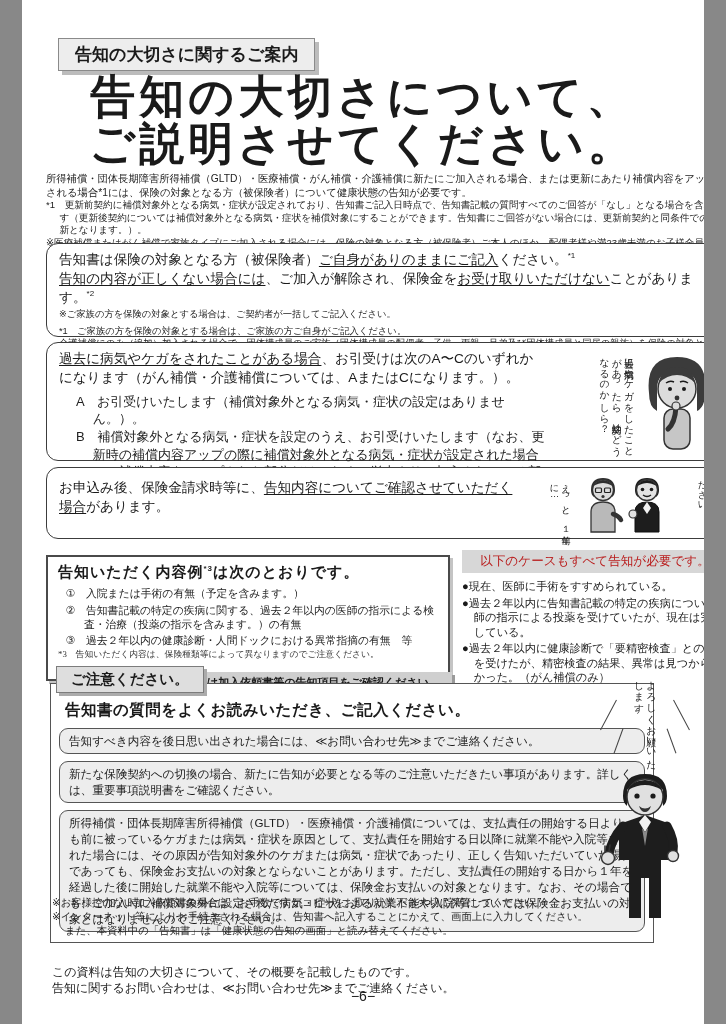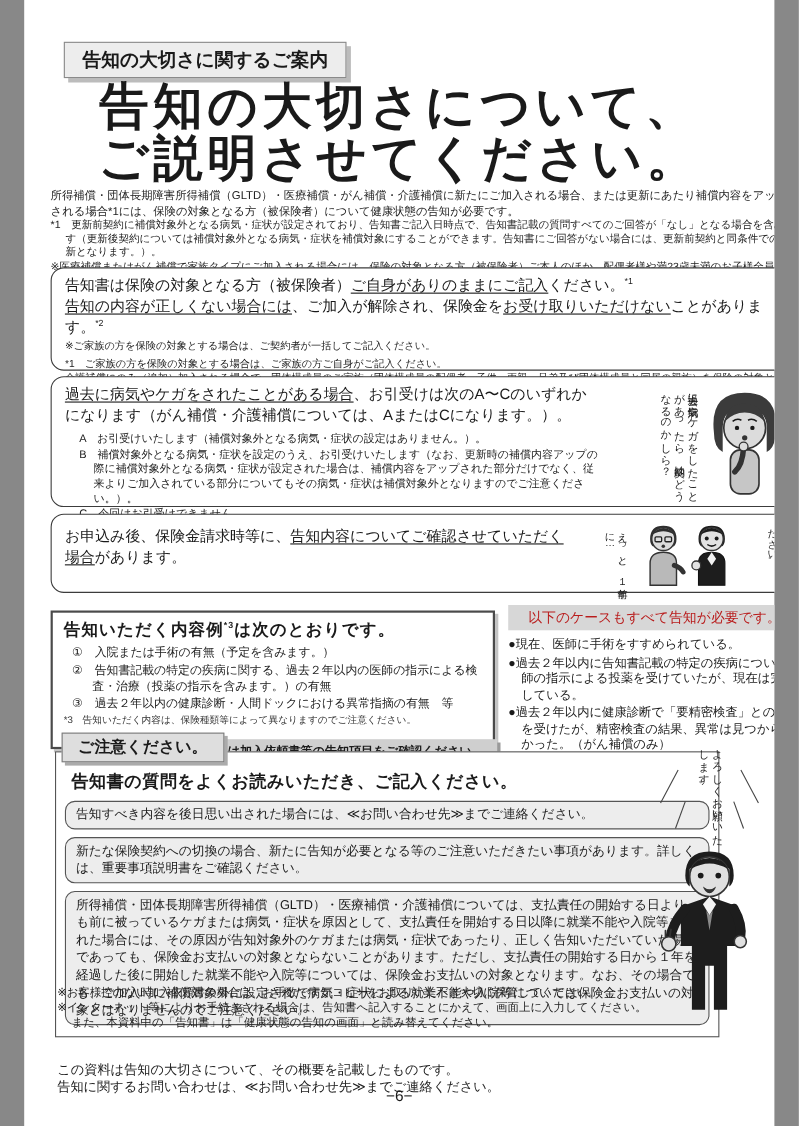--- a/index.html
+++ b/index.html
@@ -28,33 +28,33 @@
   .rbox {
     position: absolute; left: 24px; width: 678px;
     border: 1.6px solid #3c3c3c; border-radius: 12px; background: #fff;
     padding: 6px 12px;
   }
   .lead { font-size: 13.6px; line-height: 1.4; color:#1a1a1a; }
   .u { text-decoration: underline; text-underline-offset: 2px; }
   sup { font-size: 8px; vertical-align: super; }
   .notes { font-size: 9.3px; line-height: 1.3; margin-top: 3px; color:#222; }
   .hang { padding-left: 1.4em; text-indent: -1.4em; }
-  .abc { font-size: 10px; line-height: 1.32; margin-top: 6px; }
+  .abc { font-size: 13px; line-height: 1.32; margin-top: 6px; }
   .abc .row { padding-left: 2.6em; text-indent: -1.3em; margin-bottom: 1px; }
   
   .vtext { writing-mode: vertical-rl; text-orientation: upright; font-size: 10px; line-height: 1.25; color:#1a1a1a; }
   
   .columns { position: absolute; left: 24px; top: 550px; width: 682px; display: flex; gap: 12px; align-items: center; }
   .examples {
     width: 404px; border: 2px solid #4a4a4a; background: #fff;
     box-shadow: 3px 3px 0 #c4c4c4; padding: 6px 10px 18px; position: relative;
   }
   .examples h3 { font-size: 15px; font-weight: bold; letter-spacing: 1px; margin-bottom: 4px; color:#1a1a1a;}
   .examples .item { font-size: 10.8px; line-height: 1.32; padding-left: 2.4em; text-indent: -1.7em; margin-bottom: 2px; }
-  .examples .fn { font-size: 8.8px; color: #333; margin-top: 2px; }
+  .examples .fn { font-size: 8.8px; color: #333; margin-top: 2px; font-family: Liberation Serif, serif; }
   .detail-label {
     position: absolute; right: -4px; bottom: -14px;
     background: #cfcfcf; box-shadow: 3px 3px 0 #9a9a9a;
     padding: 3px 12px; font-size: 11px; font-weight: bold; color: #1a1a1a; white-space: nowrap;
   }
   .cases { flex: 1; }
   .cases .hdr { background: #d7d7d7; text-align: center; font-size: 12.6px; font-weight: normal; padding: 3px 16px; margin-bottom: 6px; color:#b91c1c; }
   .cases .bullet-row { font-size: 11.2px; line-height: 1.3; padding-left: 1.05em; text-indent: -1.05em; margin-bottom: 2px; font-weight: normal; color:#1a1a1a; }
   
   .caution { position: absolute; left: 28px; top: 666px; width: 604px; }

